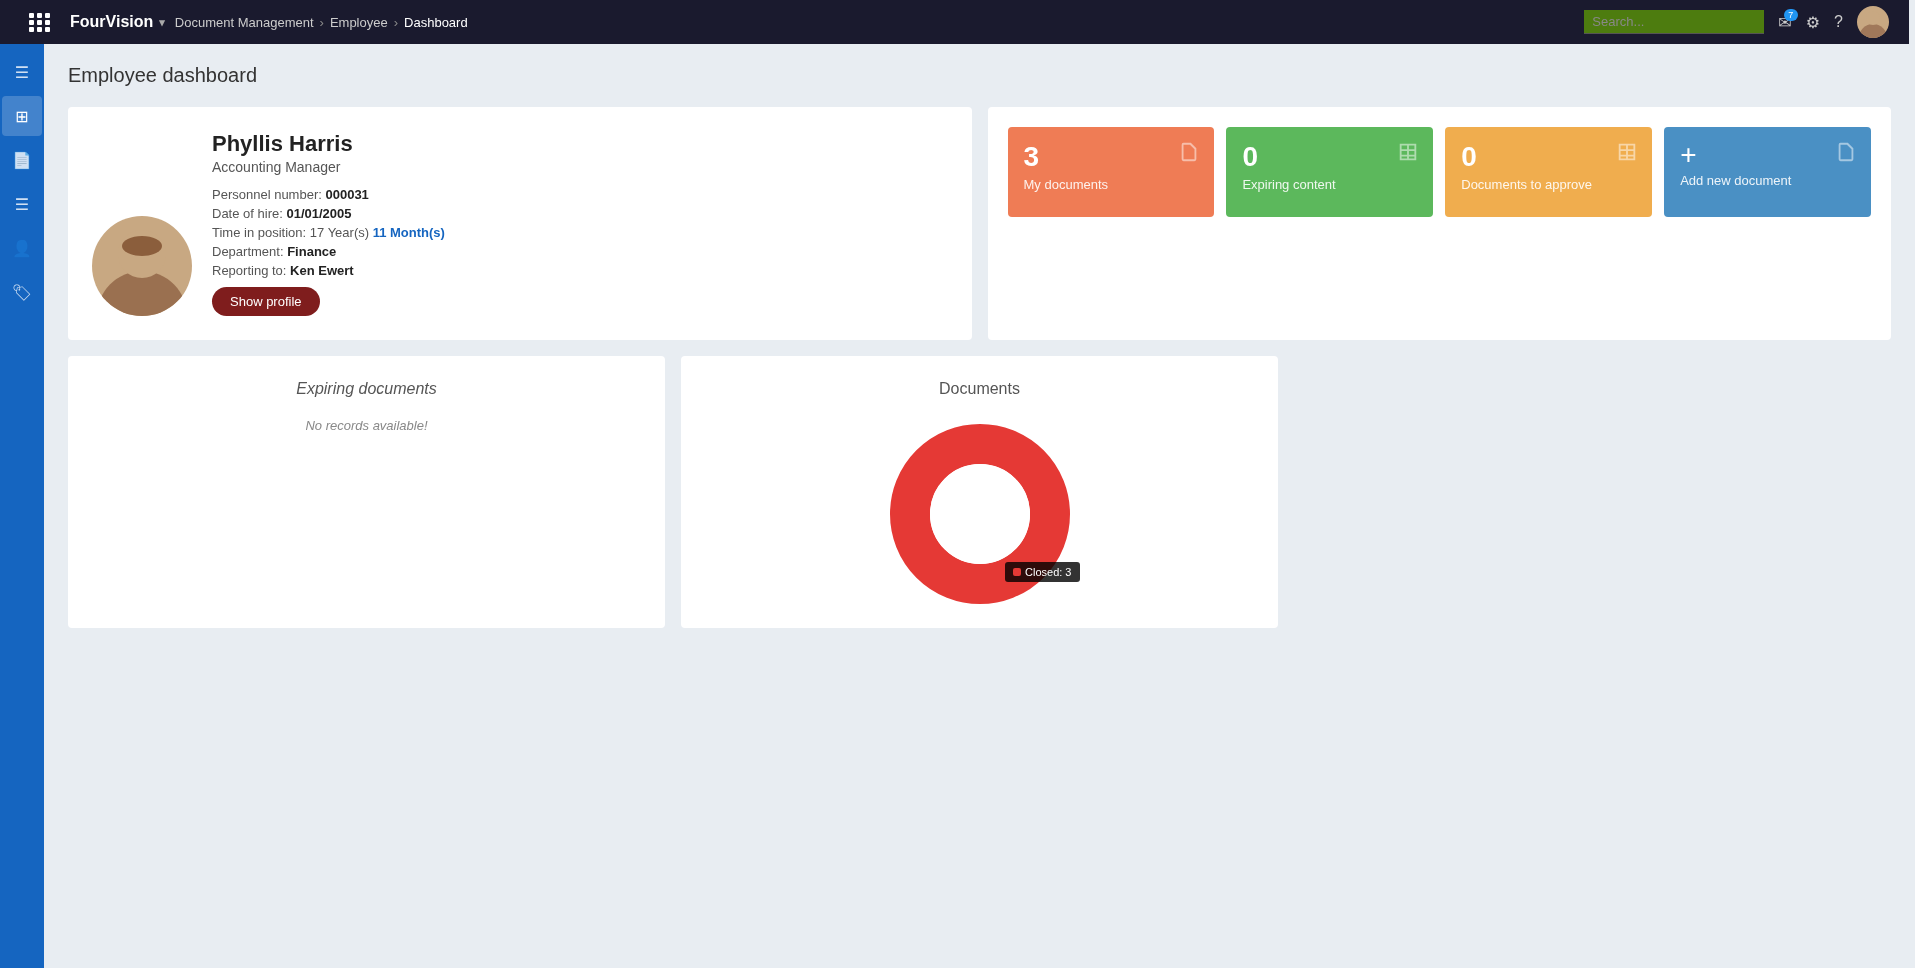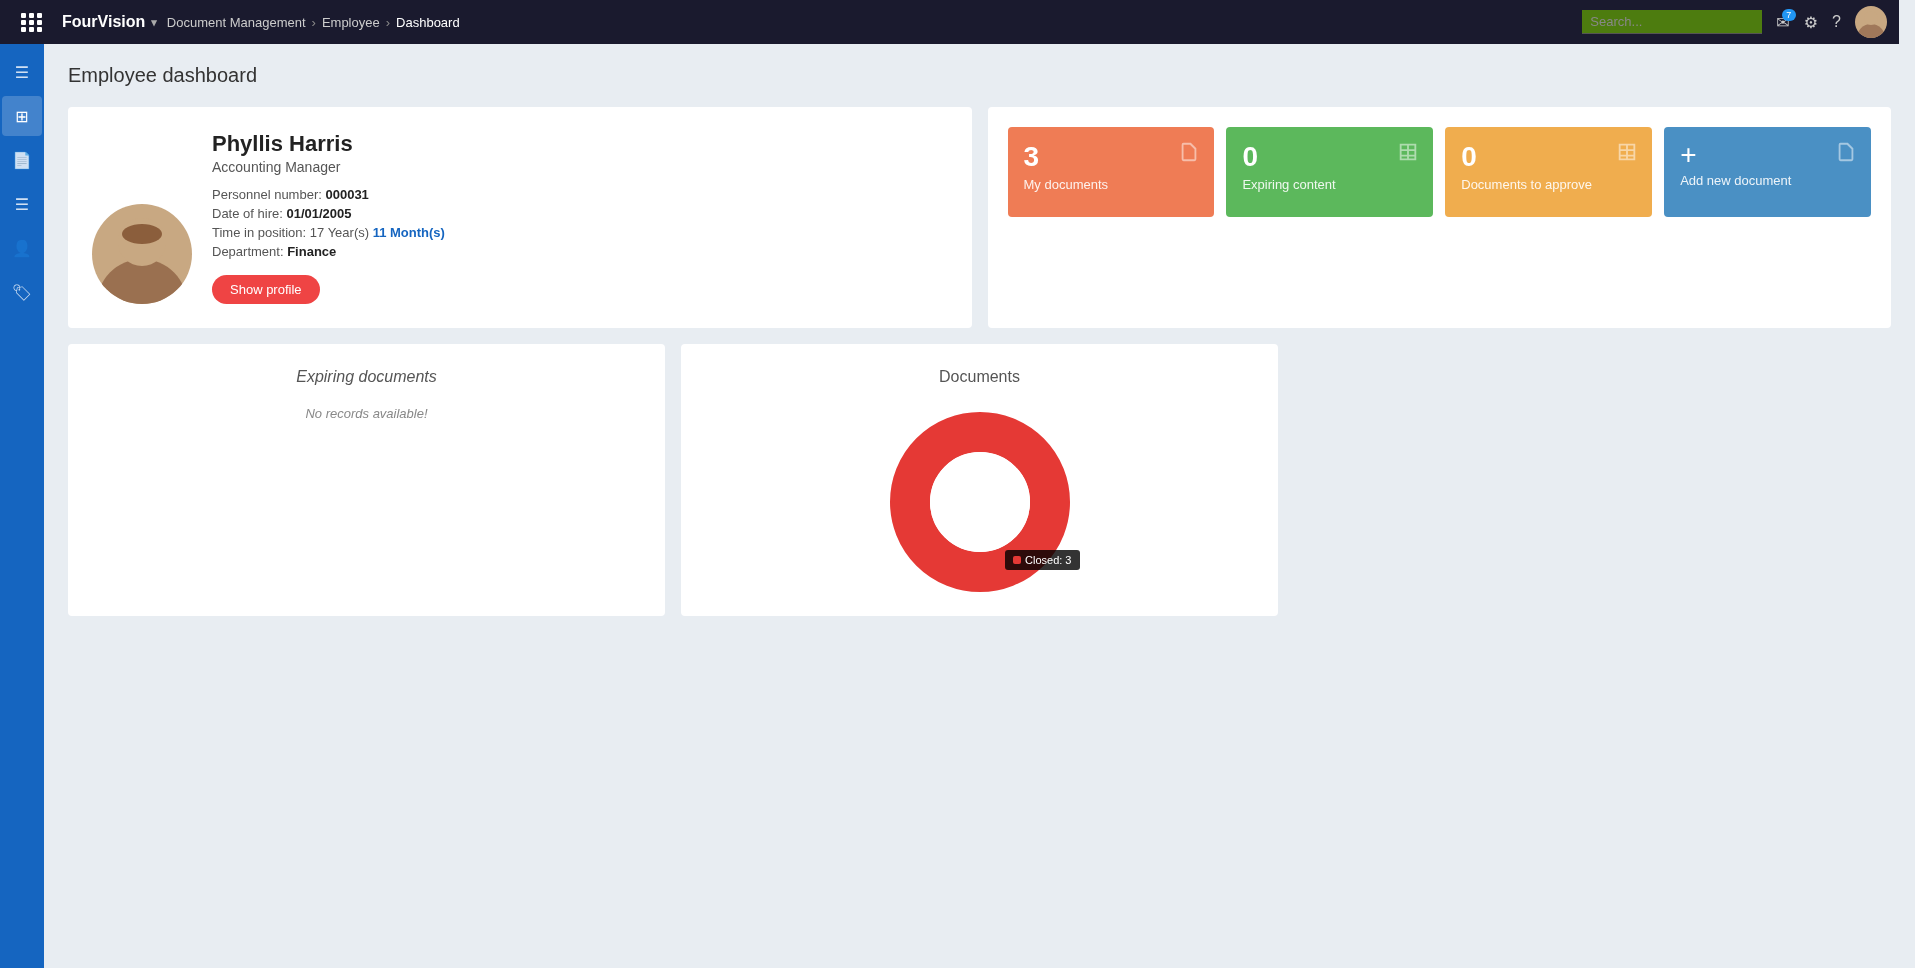--- a/index.html
+++ b/index.html
@@ -4,25 +4,25 @@
   <style>
     * { box-sizing: border-box; margin: 0; padding: 0; }
     body { font-family: 'Segoe UI', Arial, sans-serif; background: #e8edf2; overflow: hidden; }
 
     
     .topnav {
       background: #1a1a2e;
       height: 44px;
       display: flex;
       align-items: center;
-      padding: 0 12px;
+      padding: 0 20px;
       color: #fff;
       gap: 0;
       position: fixed;
-      top: 0; left: 0; right: 16px;
+      top: 0; left: 0; right: 6px;
       z-index: 100;
     }
     .topnav-apps {
       width: 40px; height: 44px;
       display: flex; align-items: center; justify-content: center;
       cursor: pointer;
     }
     .apps-grid { display: grid; grid-template-columns: repeat(3,6px); gap: 2px; }
     .apps-dot { width: 5px; height: 5px; background: #fff; border-radius: 1px; }
     .topnav-brand {
@@ -126,24 +126,24 @@
       overflow: hidden;
       flex-shrink: 0;
       display: flex; align-items: center; justify-content: center;
     }
     .profile-info { flex: 1; }
     .profile-name { font-size: 22px; font-weight: 700; color: #222; margin-bottom: 2px; }
     .profile-title { font-size: 14px; color: #555; margin-bottom: 12px; }
     .profile-field { font-size: 13px; color: #555; margin-bottom: 4px; }
     .profile-field strong { color: #222; font-weight: 600; }
     .show-profile-btn {
-      background: #ef4444; color: #fff;
+      background: #7f1d1d; color: #fff;
       border: none; border-radius: 20px;
       padding: 7px 18px; font-size: 13px;
-      cursor: pointer; margin-top: 12px;
+      cursor: pointer; margin-top: 5px;
     }
 
     
     .stats-panel {
       background: #fff;
       border-radius: 4px;
       padding: 20px;
       display: flex;
       gap: 12px;
       flex-wrap: wrap;
@@ -320,20 +320,24 @@
           <strong>01/01/2005</strong>
         </div>
         <div class="profile-field">
           <span>Time in position:</span>
           <span>17 Year(s) </span><span style="color:#1565c0;font-weight:600;">11 Month(s)</span>
         </div>
         <div class="profile-field">
           <span>Department:</span>
           <strong>Finance</strong>
         </div>
+        <div class="profile-field">
+          <span>Reporting to:</span>
+          <strong>Ken Ewert</strong>
+        </div>
         <button class="show-profile-btn">Show profile</button>
       </div>
     </div>
 
     <div class="stats-panel">
 
       <div class="stat-card orange">
         <span class="stat-number">3</span>
         <span class="stat-label">My documents</span>
         <span class="stat-icon">

